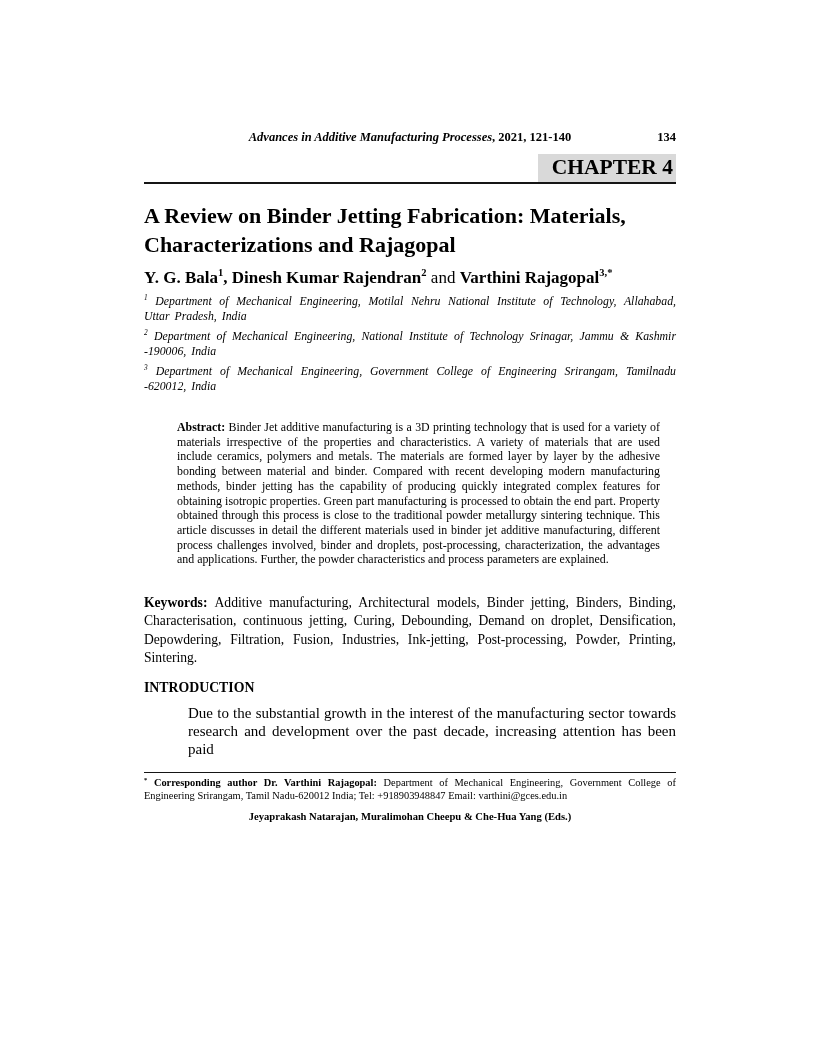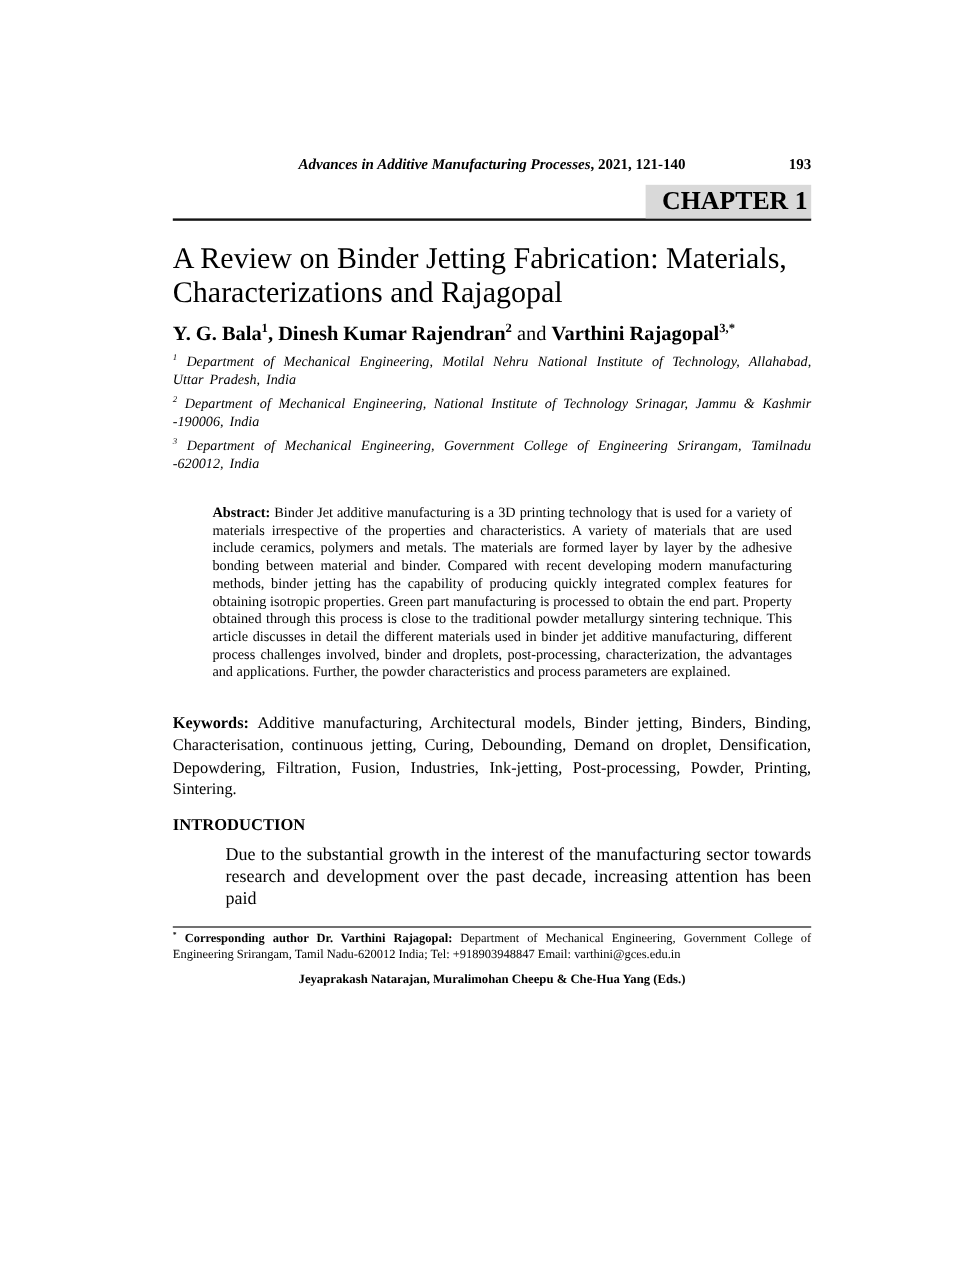--- a/index.html
+++ b/index.html
@@ -21,21 +21,21 @@
 
   .chapter-row { text-align: right; border-bottom: 2.5px solid #151515; margin-top: 8px; }
   .chapter-badge {
     display: inline-block;
     background: #d9d9d9;
     font-size: 21.5px; font-weight: bold;
     padding: 1px 3px 2px 14px;
     margin-bottom: 0;
   }
 
-  .title { font-size: 25px; font-weight: normal; line-height: 29px; margin-top: 17px; }
+  .title { font-size: 22px; font-weight: bold; line-height: 29px; margin-top: 17px; }
   .title span { display: block; }
 
   .authors { margin-top: 9px; font-size: 17px; }
 
   .affiliations { margin-top: 6px; }
   .affil {
     font-style: italic; font-size: 11.8px; line-height: 15px;
     text-align: justify; margin-top: 5px; word-spacing: 2px;
   }
 
@@ -63,25 +63,25 @@
     font-size: 10.6px; line-height: 12.6px; margin-top: 9px;
   }
 </style>
 </head>
 <body>
 
 <div class="page">
 
   <div class="running-header">
     <div class="citation"><span style="font-weight: bold; font-style: italic;">Advances in Additive Manufacturing Processes</span><span style="font-weight: bold;">, 2021, 121-140</span></div>
-    <div class="pagenum">193</div>
+    <div class="pagenum">134</div>
   </div>
 
   <div class="chapter-row">
-    <span class="chapter-badge">CHAPTER 1</span>
+    <span class="chapter-badge">CHAPTER 4</span>
   </div>
 
   <div class="title">
     <span>A Review on Binder Jetting Fabrication: Materials,</span>
     <span>Characterizations and Rajagopal</span>
   </div>
 
   <div class="authors"><span style="font-weight: bold;">Y. G. Bala</span><sup style="font-weight: bold;">1</sup><span style="font-weight: bold;">, </span><span style="font-weight: bold;">Dinesh Kumar Rajendran</span><sup style="font-weight: bold;">2</sup><span> and </span><span style="font-weight: bold;">Varthini Rajagopal</span><sup style="font-weight: bold;">3,*</sup></div>
 
   <div class="affiliations">

